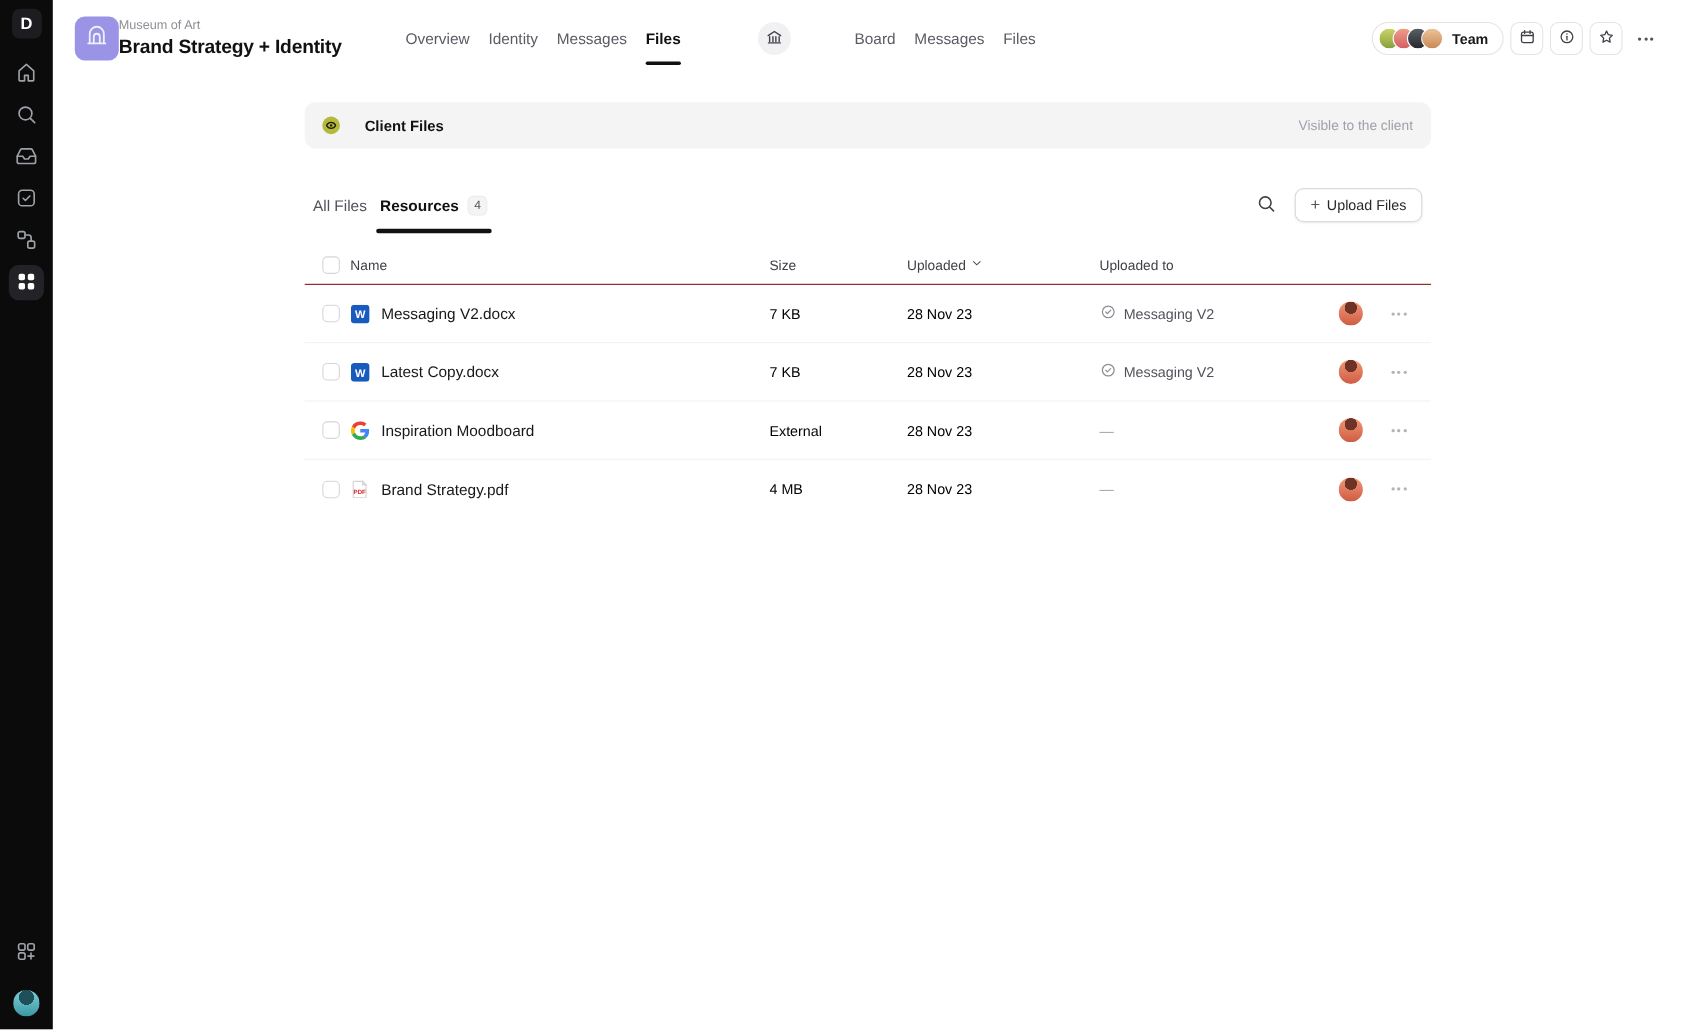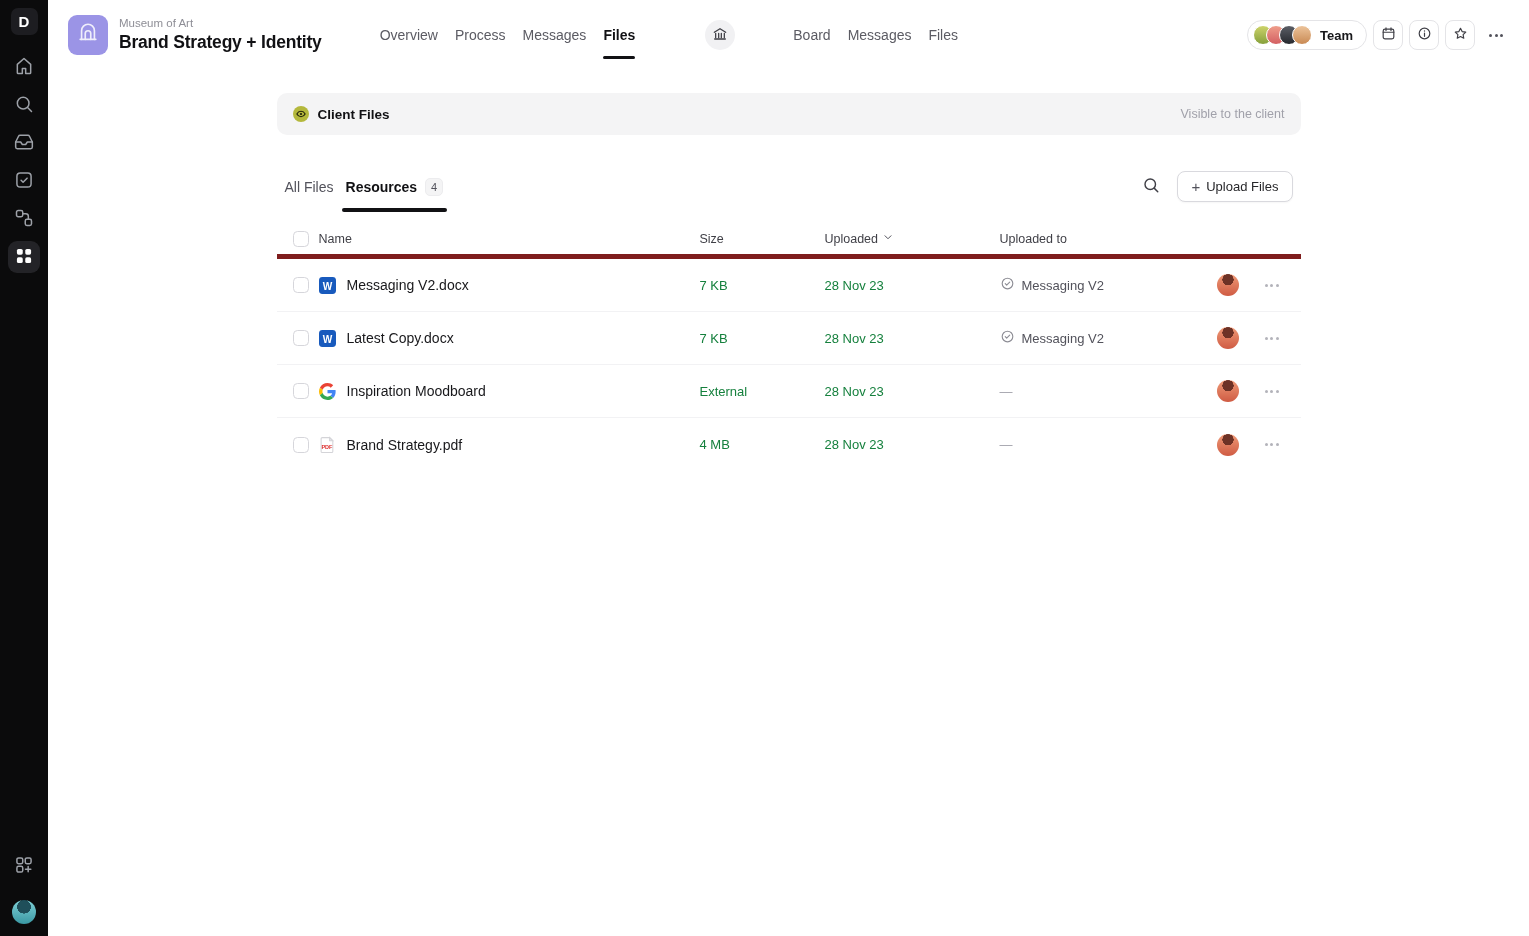--- a/index.html
+++ b/index.html
@@ -13,21 +13,21 @@
   .side-nav { display:flex; flex-direction:column; align-items:center; }
   .side-btn { width:32px; height:32px; border-radius:9px; display:flex; align-items:center; justify-content:center; color:#9da1a8; background:transparent; border:none; margin-bottom:6px; cursor:pointer; }
   .side-btn.active { background:#232327; color:#ffffff; }
   .side-bottom { margin-top:auto; display:flex; flex-direction:column; align-items:center; gap:12px; }
   .avatar-teal { width:24px; height:24px; border-radius:50%; cursor:pointer;
     background: radial-gradient(circle at 50% 28%, #1f4f5a 0 32%, rgba(0,0,0,0) 33%), linear-gradient(180deg,#7fd0d6,#3a98a3); }
 
   
   .main { flex:1; display:flex; flex-direction:column; min-width:0; }
   .topbar { height:70px; display:flex; align-items:center; padding:0 18px 0 20px; flex-shrink:0; }
-  .project { display:flex; align-items:center; gap:11px; }
+  .project { display:flex; align-items:center; gap:0; }
   .project-logo { width:40px; height:40px; border-radius:9px; background:#9b94e6; display:flex; align-items:center; justify-content:center; flex-shrink:0; cursor:pointer; }
   .workspace { font-size:11.5px; color:#8e8e96; margin-bottom:3px; }
   .title { font-size:17.5px; font-weight:700; letter-spacing:-0.2px; color:#111114; }
   .nav { display:flex; gap:17px; margin-left:58px; }
   .nav.client-nav { }
   .nav a { font-size:14px; color:#5b5b63; text-decoration:none; position:relative; padding:6px 0; cursor:pointer; white-space:nowrap; }
   .nav a.active { color:#111114; font-weight:600; }
   .nav a.active::after { content:""; position:absolute; left:0; right:0; bottom:-10px; height:3.5px; border-radius:3px; background:#111114; }
   .portal-btn { width:30px; height:30px; border-radius:50%; background:#f1f1f3; border:none; margin-left:70px; display:flex; align-items:center; justify-content:center; color:#3f3f46; cursor:pointer; flex-shrink:0; }
   .top-actions { margin-left:auto; display:flex; align-items:center; gap:6px; }
@@ -42,46 +42,46 @@
   .team-label { font-size:13px; font-weight:600; color:#18181b; }
   .icon-btn { width:30px; height:30px; border:1px solid #e4e4e7; border-radius:8px; background:#fff; display:flex; align-items:center; justify-content:center; color:#3f3f46; cursor:pointer; }
   .icon-btn.plain { border:none; }
   .dots { display:flex; gap:2.5px; align-items:center; }
   .dots i { width:3px; height:3px; border-radius:50%; background:#52525b; display:block; }
 
   
   .content { flex:1; padding-top:23px; display:flex; flex-direction:column; align-items:center; }
   .container { width:1024px; }
 
-  .banner { height:42px; background:#f4f4f5; border-radius:10px; display:flex; align-items:center; padding:0 16px; gap:9px; }
+  .banner { height:42px; background:#f4f4f5; border-radius:10px; display:flex; align-items:center; padding:0 16px; gap:23px; }
   .eye-badge { width:16px; height:16px; border-radius:50%; background:#b4b83c; display:flex; align-items:center; justify-content:center; flex-shrink:0; }
   .banner-title { font-size:13.5px; font-weight:700; color:#111114; }
   .banner-vis { margin-left:auto; font-size:12.5px; color:#a1a1aa; }
 
   .toolbar { margin-top:36px; display:flex; align-items:center; padding:0 8px; }
   .file-tabs { display:flex; gap:12px; }
   .ftab { position:relative; font-size:14px; color:#52525b; background:none; border:none; display:flex; align-items:center; gap:8px; cursor:pointer; padding:0; font-family:inherit; }
   .ftab.active { color:#111114; font-weight:600; }
   .ftab.active::after { content:""; position:absolute; left:-4px; right:-4px; bottom:-16px; height:3.5px; background:#111114; border-radius:3px; }
   .count-badge { font-size:11px; color:#52525b; background:#f4f4f5; border:1px solid #ececee; border-radius:5px; padding:2px 5px; font-weight:400; }
   .toolbar-right { margin-left:auto; display:flex; align-items:center; gap:14px; }
   .search-btn { background:none; border:none; width:24px; height:24px; display:flex; align-items:center; justify-content:center; color:#3f3f46; cursor:pointer; }
   .upload-btn { height:31px; border:1px solid #d9d9de; border-radius:8px; background:#fff; font-size:13px; color:#27272a; display:flex; align-items:center; gap:6px; padding:0 13px; cursor:pointer; font-family:inherit; box-shadow:0 1px 2px rgba(0,0,0,.04); }
   .upload-plus { font-size:15px; color:#52525b; line-height:1; }
 
   .table { margin-top:21px; }
   .thead, .trow { display:grid; grid-template-columns:26px 381px 125px 175px 217px 32px 36px; align-items:center; padding:0 16px; }
-  .thead { height:36px; border-bottom:5px solid #7f1d1d; }
+  .thead { height:36px; border-bottom:1px solid #7f1d1d; }
   .th { font-size:12.5px; color:#3f3f46; font-weight:500; display:flex; align-items:center; gap:4px; }
   .trow { height:53px; border-bottom:1px solid #f2f2f4; }
   .trow:last-child { border-bottom:none; }
   .cb { width:16px; height:16px; border:1.5px solid #d6d6db; border-radius:4.5px; background:#fff; cursor:pointer; appearance:none; }
   .name-cell { display:flex; align-items:center; gap:11px; font-size:14px; color:#18181b; font-weight:500; cursor:pointer; }
   .file-ic { width:17px; height:17px; flex-shrink:0; display:flex; align-items:center; justify-content:center; }
-  .cell-muted { font-size:13px; color:#15803d; }
+  .cell-muted { font-size:13px; color:#000000; }
   .upto { display:flex; align-items:center; gap:7px; font-size:13px; color:#52525b; }
   .upto .dash { color:#a1a1aa; font-size:13px; }
   .row-avatar { width:22px; height:22px; border-radius:50%; cursor:pointer;
     background: radial-gradient(circle at 50% 26%, #6e3226 0 28%, rgba(0,0,0,0) 29%), linear-gradient(180deg,#ef9a77,#cf5b43); }
   .more-btn { background:none; border:none; display:flex; gap:2.5px; align-items:center; justify-content:center; cursor:pointer; padding:8px 6px; justify-self:end; }
   .more-btn i { width:3px; height:3px; border-radius:50%; background:#b3b3ba; display:block; }
 </style>
 </head>
 <body>
 
@@ -156,21 +156,21 @@
               </svg></span>
         </div>
         <div class="project-meta">
           <div class="workspace">Museum of Art</div>
           <div class="title">Brand Strategy + Identity</div>
         </div>
       </div>
 
       <nav class="nav project-nav">
         <a>Overview</a>
-        <a>Process</a>
+        <a>Identity</a>
         <a>Messages</a>
         <a class="active">Files</a>
       </nav>
 
       <button class="portal-btn">
         <span><svg width="16" height="16" viewBox="0 0 24 24" fill="none" stroke="currentColor" stroke-width="1.9" stroke-linecap="round" stroke-linejoin="round">
               <path d="M3.5 9.5 12 4l8.5 5.5"></path>
               <path d="M5.5 11v6.5M10 11v6.5M14 11v6.5M18.5 11v6.5"></path>
               <path d="M4 19.5h16"></path>
             </svg></span>

